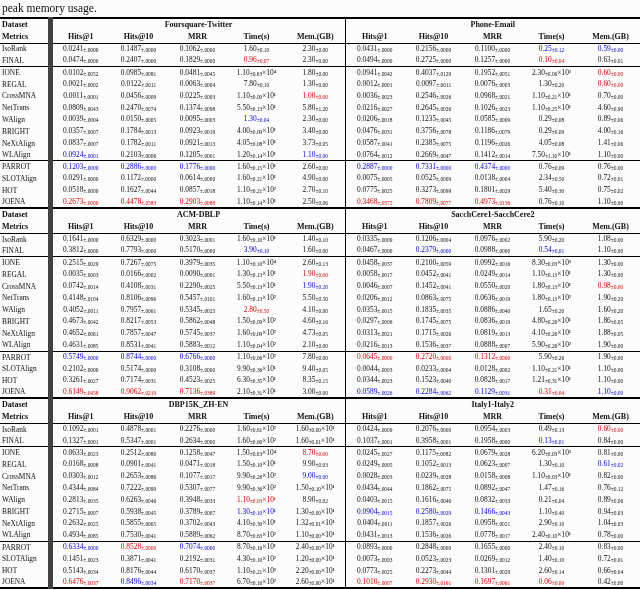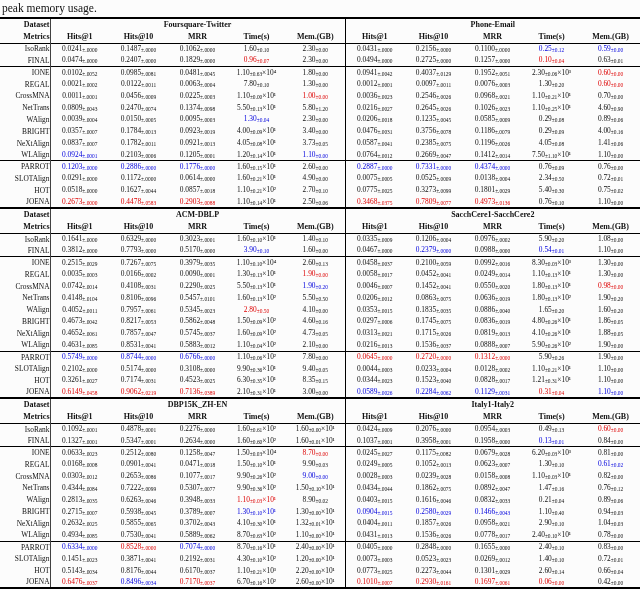--- a/index.html
+++ b/index.html
@@ -3,21 +3,21 @@
 <meta charset="utf-8">
 <style>
   *{box-sizing:border-box;margin:0;padding:0;}
   html,body{width:640px;height:590px;background:#fcfcfc;color:#111;
     font-family:"Liberation Serif",serif;overflow:hidden;}
   .caption{font-size:11.5px;padding:2px 0 3px 2px;}
   table{border-collapse:collapse;table-layout:fixed;width:640px;border-bottom:2px solid #000;}
   th,td{font-size:7.4px;text-align:center;height:11.8px;line-height:1;
     vertical-align:middle;overflow:hidden;white-space:nowrap;font-weight:normal;}
   tr.hdr th{font-weight:bold;font-size:8px;height:12.5px;}
-  .lbl{text-align:right;padding-left:2px;border-right:1px solid #404040;}
+  .lbl{text-align:left;padding-left:2px;border-right:5px solid #404040;}
   .pstart{border-left:1px solid #000;}
   tr.section-top{border-top:2px solid #000;}
   tr.metrics-row{border-bottom:1px solid #000;}
   tr.gsep{border-top:1px solid #000;}
   .err{font-size:5.4px;vertical-align:-1px;}
 </style>
 </head>
 <body>
 
 <div class="caption">peak memory usage.</div>
@@ -589,21 +589,21 @@
         <td><span>2.40</span><span class="err">±0.10</span><span>×10¹</span></td>
         <td><span>0.78</span><span class="err">±0.00</span></td>
       </tr>
       <tr class="gsep">
         <td class="lbl">PARROT</td>
         <td style="color: rgb(0, 0, 221);"><span>0.6334</span><span class="err">±.0000</span></td>
         <td style="color: rgb(221, 0, 0);"><span>0.8528</span><span class="err">±.0000</span></td>
         <td style="color: rgb(0, 0, 221);"><span>0.7074</span><span class="err">±.0000</span></td>
         <td><span>8.70</span><span class="err">±0.16</span><span>×10¹</span></td>
         <td><span>2.40</span><span class="err">±0.00</span><span>×10¹</span></td>
-        <td class="pstart"><span>0.0405</span><span class="err">±.0000</span></td>
+        <td class="pstart"><span>0.0893</span><span class="err">±.0000</span></td>
         <td><span>0.2848</span><span class="err">±.0000</span></td>
         <td><span>0.1655</span><span class="err">±.0000</span></td>
         <td><span>2.40</span><span class="err">±0.10</span></td>
         <td><span>0.83</span><span class="err">±0.00</span></td>
       </tr>
       <tr>
         <td class="lbl">SLOTAlign</td>
         <td><span>0.1451</span><span class="err">±.0023</span></td>
         <td><span>0.3871</span><span class="err">±.0041</span></td>
         <td><span>0.2192</span><span class="err">±.0031</span></td>

